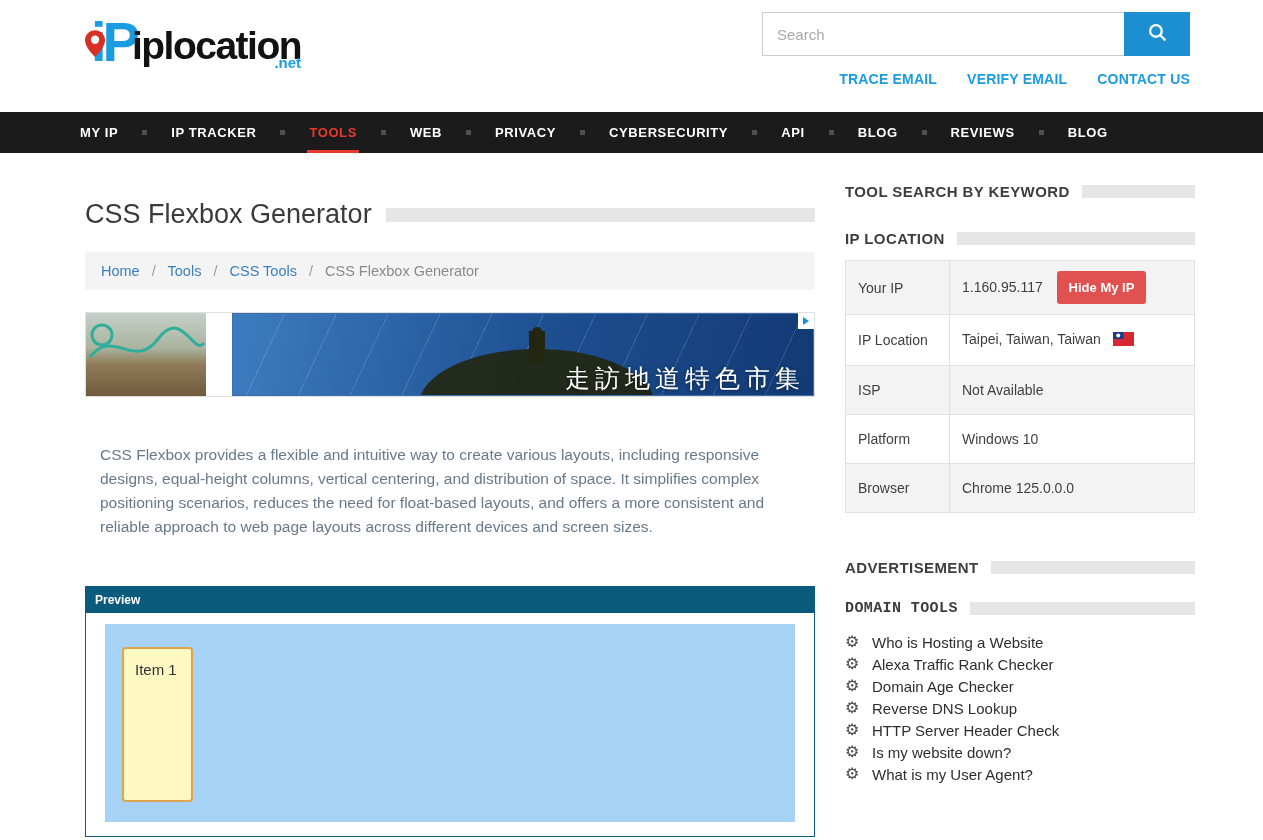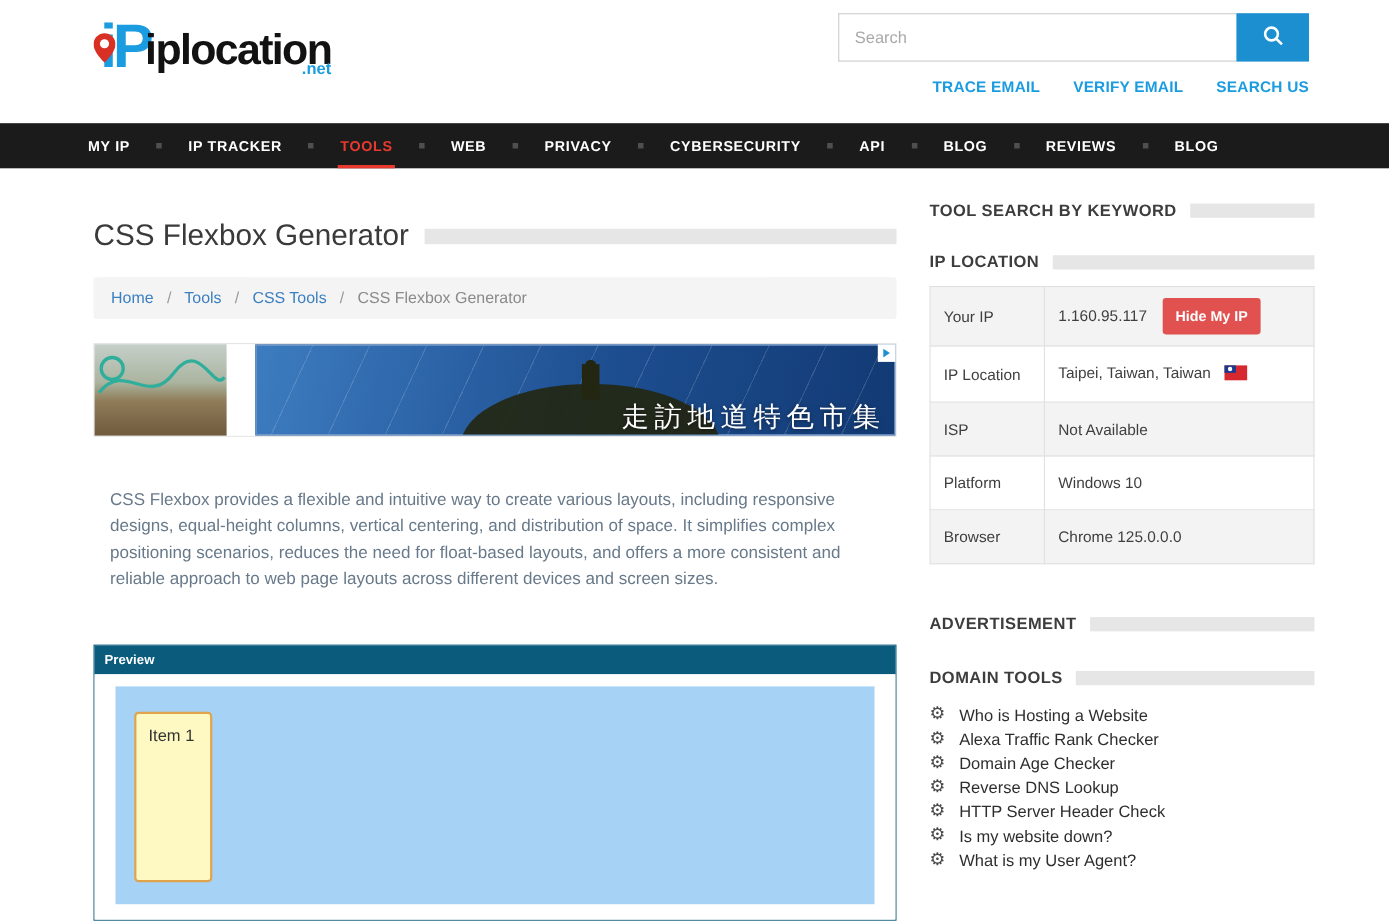--- a/index.html
+++ b/index.html
@@ -158,21 +158,21 @@
   .ip-table td.ip-label { width:104px; }
   .ip-table tr.btn-row td { padding-top:10px; padding-bottom:10px; }
   .hide-ip-btn {
     background:#e0514f; color:#fff; font-weight:bold; font-size:13px;
     border:none; border-radius:3px; padding:9px 12px; margin-left:10px;
     cursor:pointer; font-family:"Liberation Sans", sans-serif;
   }
   .flag-icon { margin-left:8px; vertical-align:-2px; }
 
   .adv-heading-row { margin-top:46px;text-align:center; }
-  .domain-heading-row { margin-top:32px; }
+  .domain-heading-row { margin-top:24px;font-family:Liberation Mono, monospace; }
 
   .domain-list { list-style:none; margin:14px 0 0; padding:0; }
   .domain-item {
     display:flex; align-items:center; height:22px;
     font-size:15px; color:#2e2e2e; cursor:pointer;
   }
   .gear-icon { flex:0 0 27px; font-size:16px; color:#4a4a4a; line-height:1; }
 </style>
 </head>
 <body>
@@ -201,21 +201,21 @@
           <svg width="19" height="19" viewBox="0 0 18 18" fill="none" stroke="#fff" stroke-width="2.2">
               <circle cx="7.5" cy="7.5" r="5.5"></circle>
               <line x1="11.8" y1="11.8" x2="16.5" y2="16.5"></line>
             </svg>
         </span>
       </button>
     </div>
     <div class="top-links">
       <a class="top-link">TRACE EMAIL</a>
       <a class="top-link">VERIFY EMAIL</a>
-      <a class="top-link">SEARCH US</a>
+      <a class="top-link">CONTACT US</a>
     </div>
   </div>
 </header>
 
 <nav class="main-nav">
   <span class="nav-item">MY IP</span>
   <span class="nav-sep"></span>
   <span class="nav-item">IP TRACKER</span>
   <span class="nav-sep"></span>
   <span class="nav-item active">TOOLS</span>

